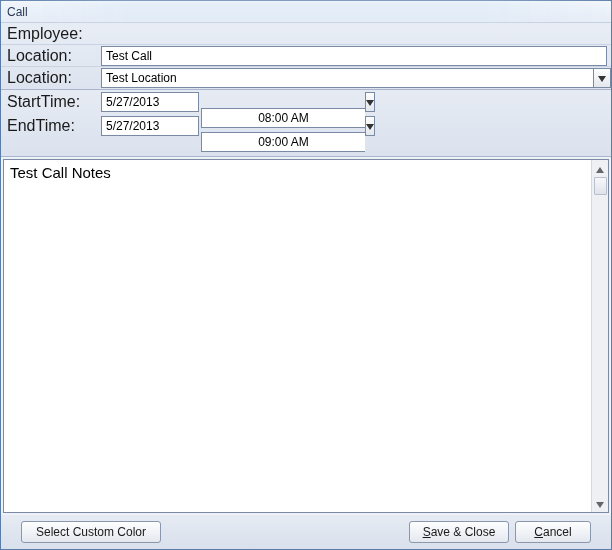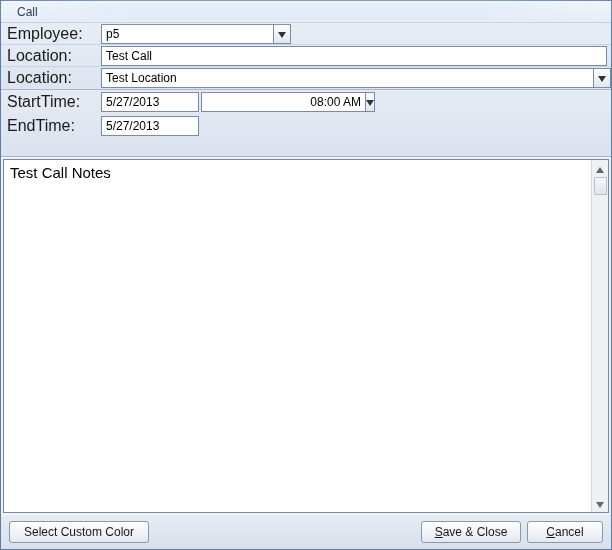--- a/index.html
+++ b/index.html
@@ -20,21 +20,21 @@
     display: flex;
     flex-direction: column;
     background: #eef2f8;
   }
   .titlebar {
     height: 22px;
     background: linear-gradient(#f6f9fd, #e9eef7);
     border-bottom: 1px solid #c3cede;
     display: flex;
     align-items: center;
-    padding: 0 16px;
+    padding: 0 6px;
     color: #2b3a55;
     font-size: 12px;
     position: relative;
   }
   .titlebar .blurred {
     position: absolute;
     left: 0; right: 0; top: 0; bottom: 0;
     background: linear-gradient(90deg,
       rgba(223,234,247,0.2) 0%,
       rgba(223,234,247,0.7) 20%,
@@ -116,21 +116,21 @@
     width: 98px;
     border: 1px solid #7a8aa5;
     background: #fff;
     font: inherit;
     padding: 1px 4px;
     height: 20px;
     text-align: left;
     outline: none;
   }
   .time-combo { width: 105px; margin-left: 2px; }
-  .time-combo .text-input { text-align: right; }
+  .time-combo .text-input { text-align: center; margin-top: 16px; }
 
   .notes-area {
     flex: 1;
     display: flex;
     border: 1px solid #7a8aa5;
     margin: 2px;
     background: #fff;
     position: relative;
   }
   .notes-text {
@@ -168,21 +168,21 @@
     border-radius: 1px;
     margin-top: 0;
   }
   .scroll-track { flex: 1; width: 100%; }
 
   .button-bar {
     height: 34px;
     background: linear-gradient(#e6ebf3, #d9e0ec);
     display: flex;
     align-items: center;
-    padding: 0 8px;
+    padding: 0 20px;
     gap: 6px;
   }
   .button-bar .spacer { flex: 1; }
   .btn {
     height: 22px;
     min-width: 76px;
     padding: 0 12px;
     border: 1px solid #8a97ad;
     background: linear-gradient(#fdfefe, #e4e8ef);
     border-radius: 3px;
@@ -204,32 +204,20 @@
 
   <div class="titlebar">
     <div class="blurred"></div>
     <span class="title-text">Call</span>
   </div>
 
   <div class="form-area">
 
     <div class="row">
       <div class="label">Employee:</div>
-      <div class="field">
-        <div class="combo employee-combo">
-          <input class="text-input" value="p5" style="">
-          <div class="combo-btn">
-            <span>
-              <svg viewBox="0 0 8 6">
-                  <path d="M0 0 L8 0 L4 6 Z"></path>
-                </svg>
-            </span>
-          </div>
-        </div>
-      </div>
     </div>
 
     <div class="row">
       <div class="label">Location:</div>
       <div class="field subject-field">
         <input class="text-input" value="Test Call" style="">
       </div>
     </div>
 
     <div class="row">
@@ -263,20 +251,30 @@
                 <path d="M0 0 L8 0 L4 6 Z"></path>
               </svg>
           </span>
         </div>
       </div>
     </div>
 
     <div class="time-row">
       <div class="label">EndTime:</div>
       <input class="date-input" value="5/27/2013" style="">
+      <div class="combo time-combo">
+        <input class="text-input" value="09:00 AM" style="">
+        <div class="combo-btn">
+          <span>
+            <svg viewBox="0 0 8 6">
+                <path d="M0 0 L8 0 L4 6 Z"></path>
+              </svg>
+          </span>
+        </div>
+      </div>
     </div>
 
   </div>
 
   <div class="notes-area">
     <textarea class="notes-text" style="">Test Call Notes</textarea>
     <div class="scrollbar">
       <div class="scroll-arrow">
         <span>
           <svg viewBox="0 0 8 6">

